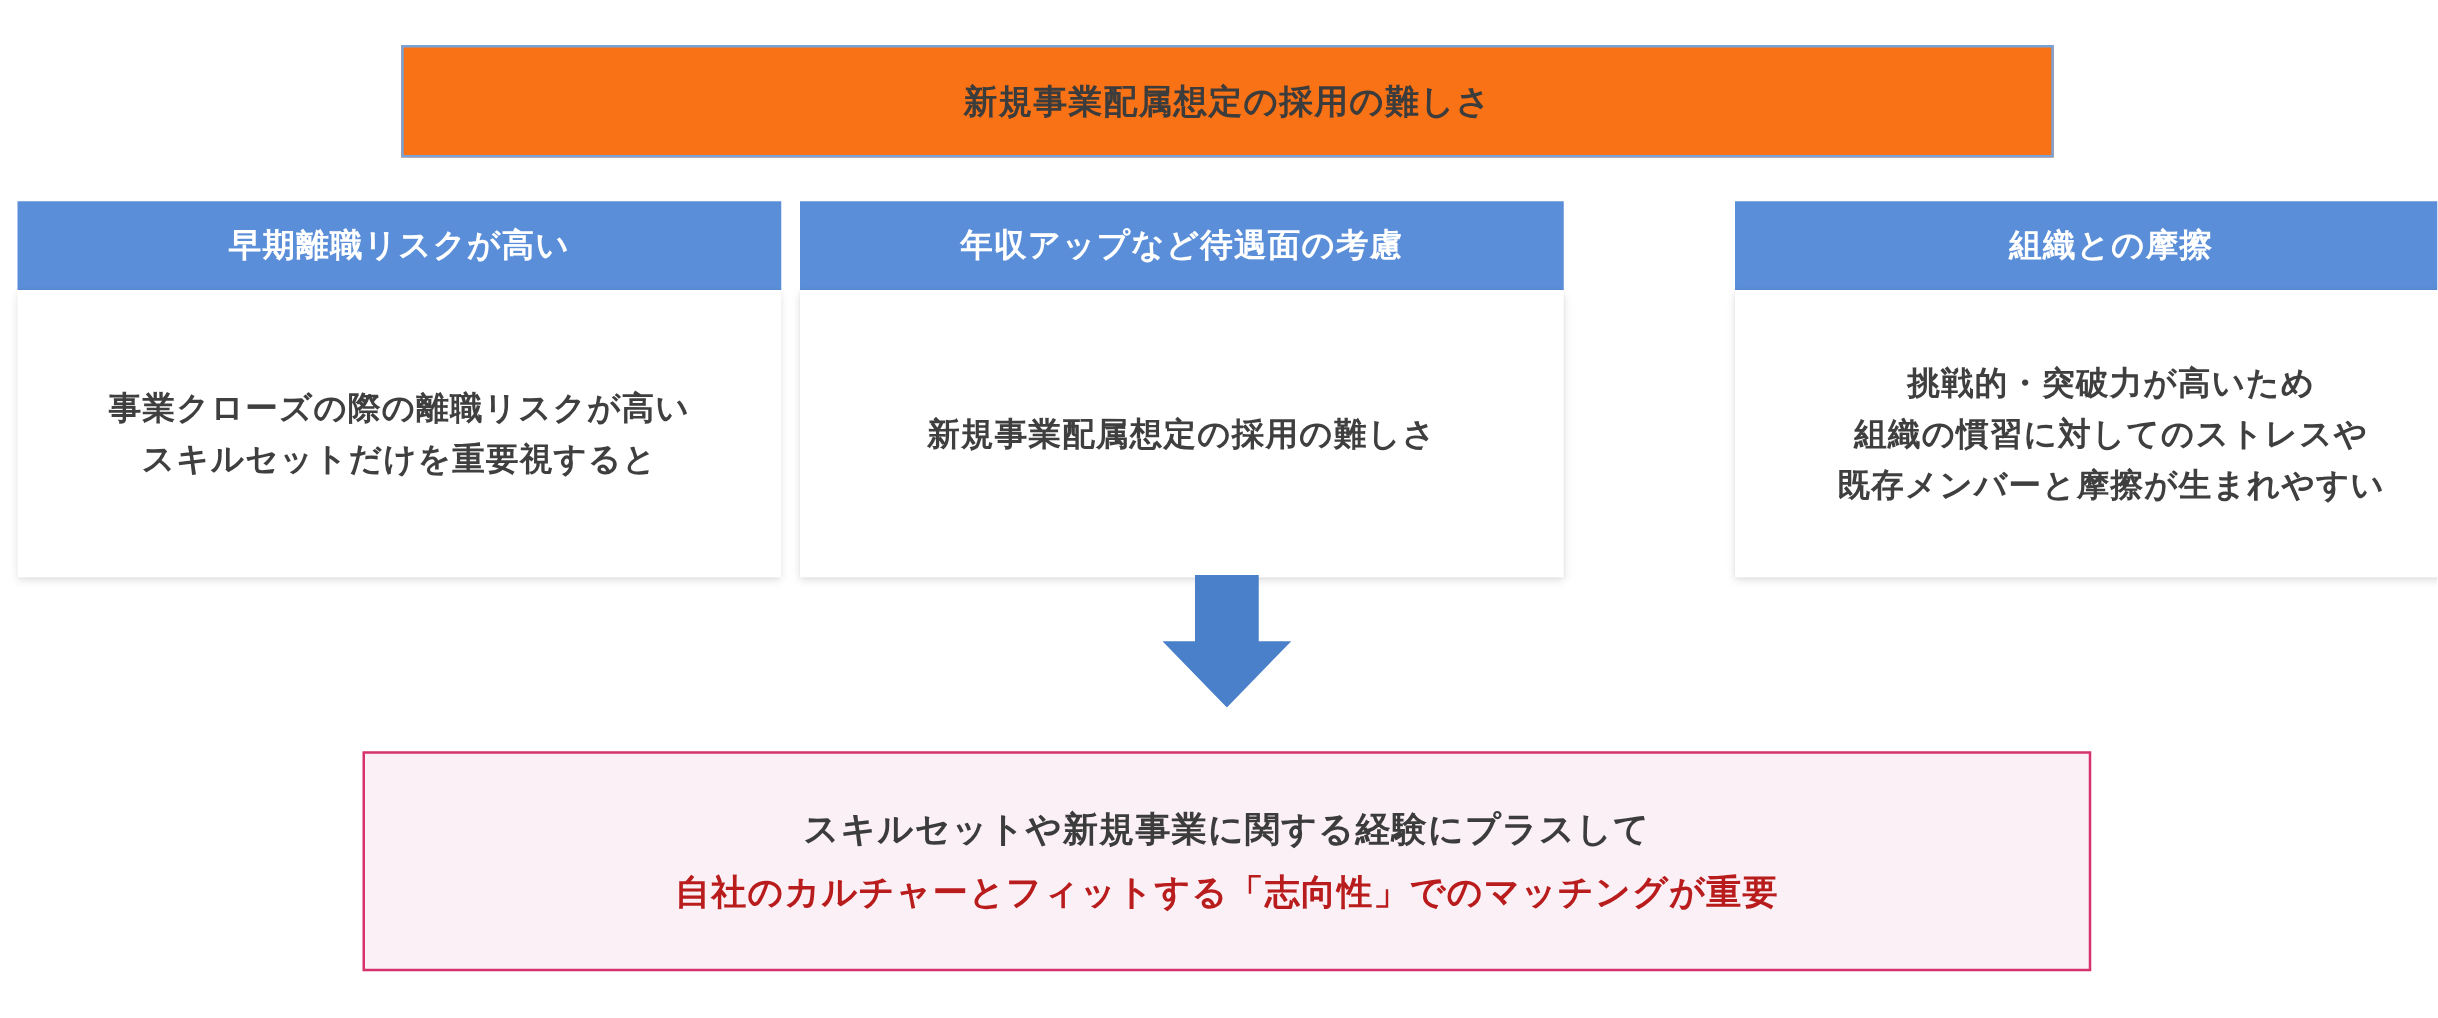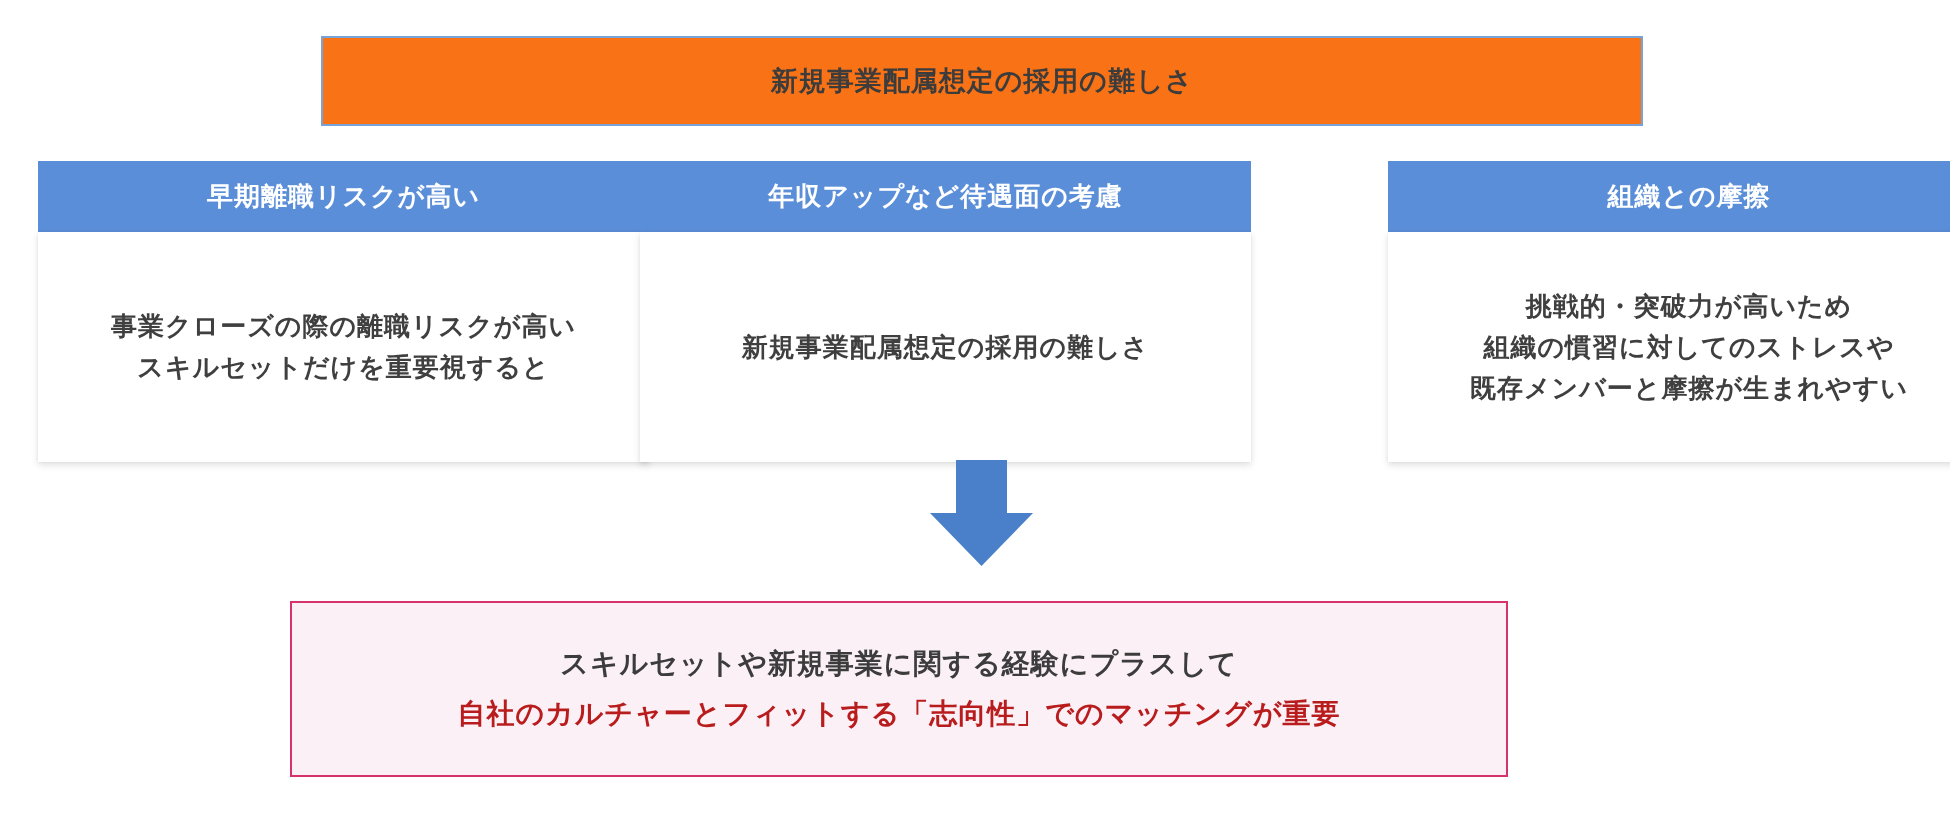--- a/index.html
+++ b/index.html
@@ -39,21 +39,21 @@
   }
 
   
   .card {
     position: absolute;
     top: 161px;
     height: 301px;
     display: flex;
     flex-direction: column;
   }
-  .card-1 { left: 38px;   width: 611px; }
+  .card-1 { left: 14px;   width: 611px; }
   .card-2 { left: 640px;  width: 611px; }
   .card-3 { left: 1388px; width: 602px; }
 
   .card-header {
     height: 71px;
     flex: 0 0 71px;
     background: #5B8ED8;
     display: flex;
     align-items: center;
     justify-content: center;
@@ -90,21 +90,21 @@
     width: 103px;
     height: 106px;
     display: block;
   }
 
   
   .conclusion-box {
     position: absolute;
     left: 290px;
     top: 601px;
-    width: 1218px;
+    width: 1383px;
     height: 176px;
     box-sizing: border-box;
     background: #FBF0F6;
     border: 2px solid #D6336C;
     display: flex;
     flex-direction: column;
     align-items: center;
     justify-content: center;
   }
   .conclusion-line-1 {

